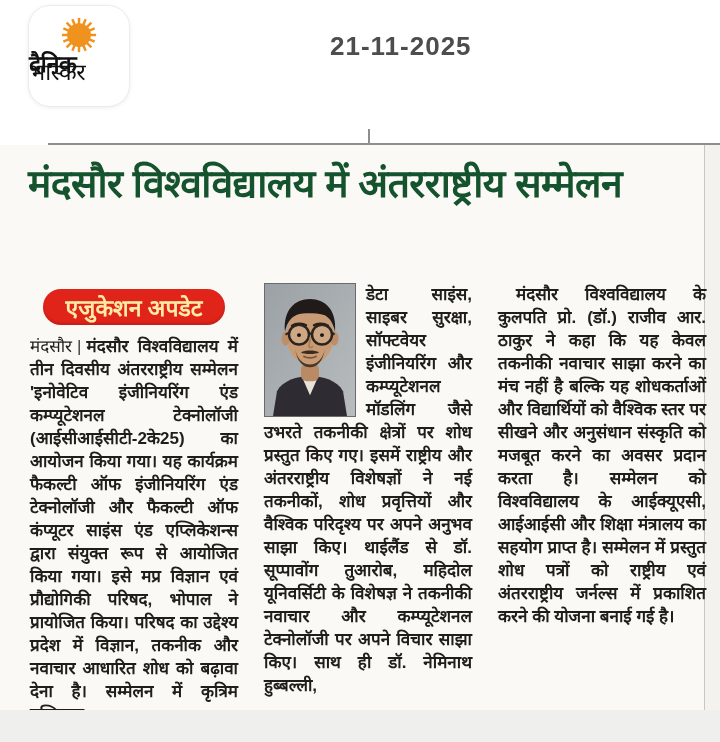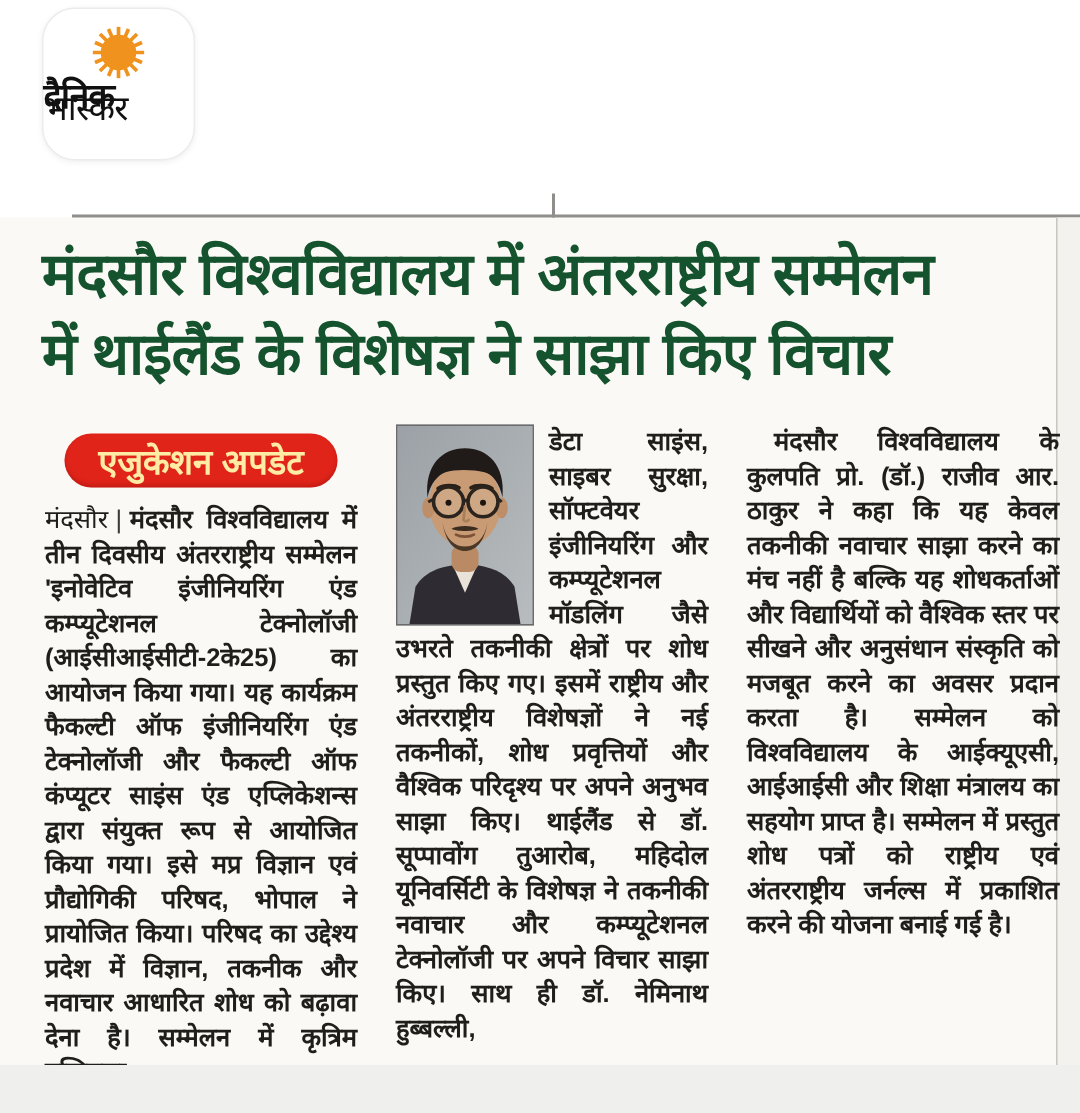--- a/index.html
+++ b/index.html
@@ -68,31 +68,31 @@
           <line x1="27" y1="3.5" x2="13" y2="36.5"></line>
           <line x1="3.5" y1="13" x2="36.5" y2="27"></line>
           <line x1="3.5" y1="27" x2="36.5" y2="13"></line>
         </g>
         <circle cx="20" cy="20" r="12.5" fill="#f0921e" stroke="none"></circle>
       </svg>
     </span>
     <div class="logo-t1">दैनिक</div>
     <div class="logo-t2">भास्कर</div>
   </div>
+  <div class="edition-date">21-11-2025</div>
 </div>
 
 <div class="clip">
   <div class="clip-topline">
     <span class="clip-tick"></span>
   </div>
   <div class="clip-right-edge"></div>
 
   <h1 class="headline">
     <span>मंदसौर विश्वविद्यालय में अंतरराष्ट्रीय सम्मेलन</span><br>
-    <span>में थाईलैंड के विशेषज्ञ ने साझा किए विचार</span>
   </h1>
 
   <div class="cols">
 
     <div class="col">
       <div class="badge">
         <span>एजुकेशन अपडेट</span>
       </div>
       <p class="body-text"><strong class="dateline">मंदसौर</strong><span class="dateline-sep">|</span><span>मंदसौर विश्वविद्यालय में तीन दिवसीय अंतरराष्ट्रीय सम्मेलन 'इनोवेटिव इंजीनियरिंग एंड कम्प्यूटेशनल टेक्नोलॉजी (आईसीआईसीटी-2के25) का आयोजन किया गया। यह कार्यक्रम फैकल्टी ऑफ इंजीनियरिंग एंड टेक्नोलॉजी और फैकल्टी ऑफ कंप्यूटर साइंस एंड एप्लिकेशन्स द्वारा संयुक्त रूप से आयोजित किया गया। इसे मप्र विज्ञान एवं प्रौद्योगिकी परिषद, भोपाल ने प्रायोजित किया। परिषद का उद्देश्य प्रदेश में विज्ञान, तकनीक और नवाचार आधारित शोध को बढ़ावा देना है। सम्मेलन में कृत्रिम बुद्धिमत्ता,</span></p>
     </div>

